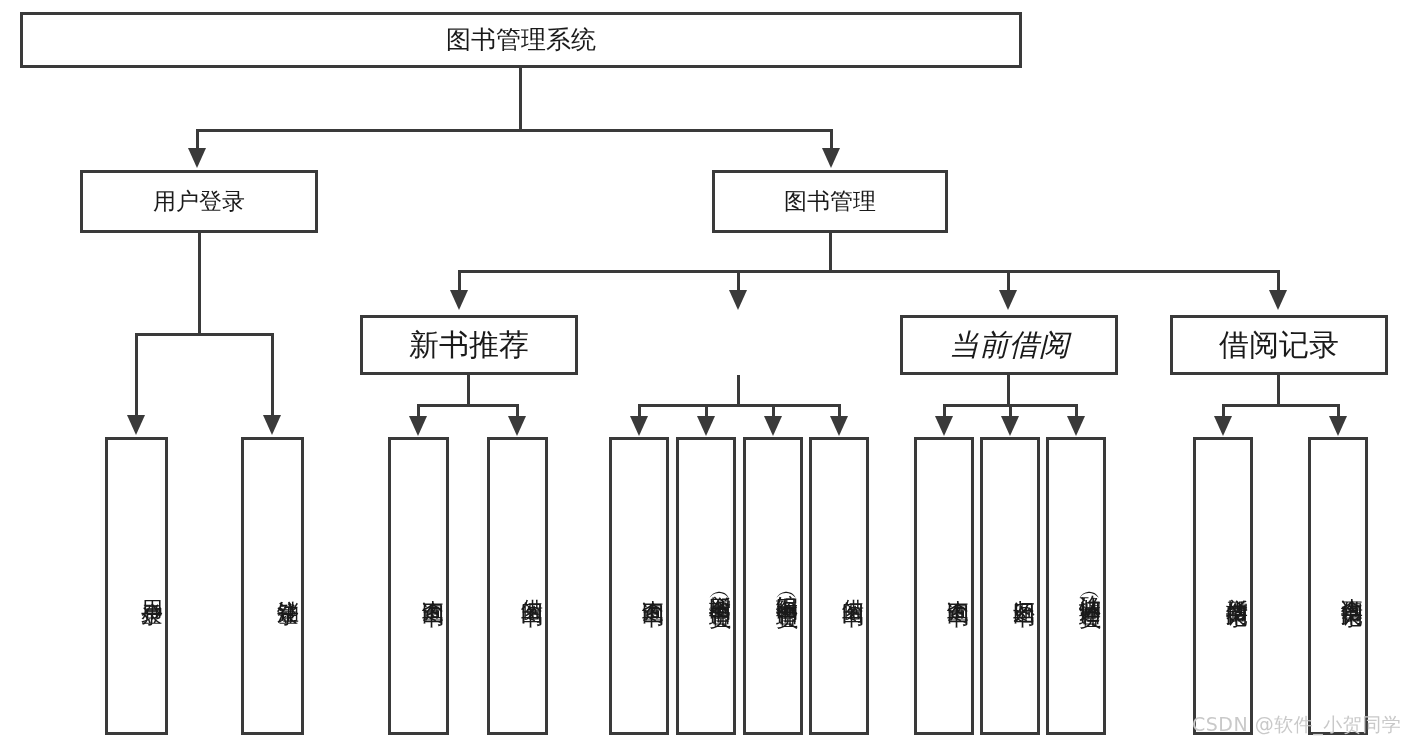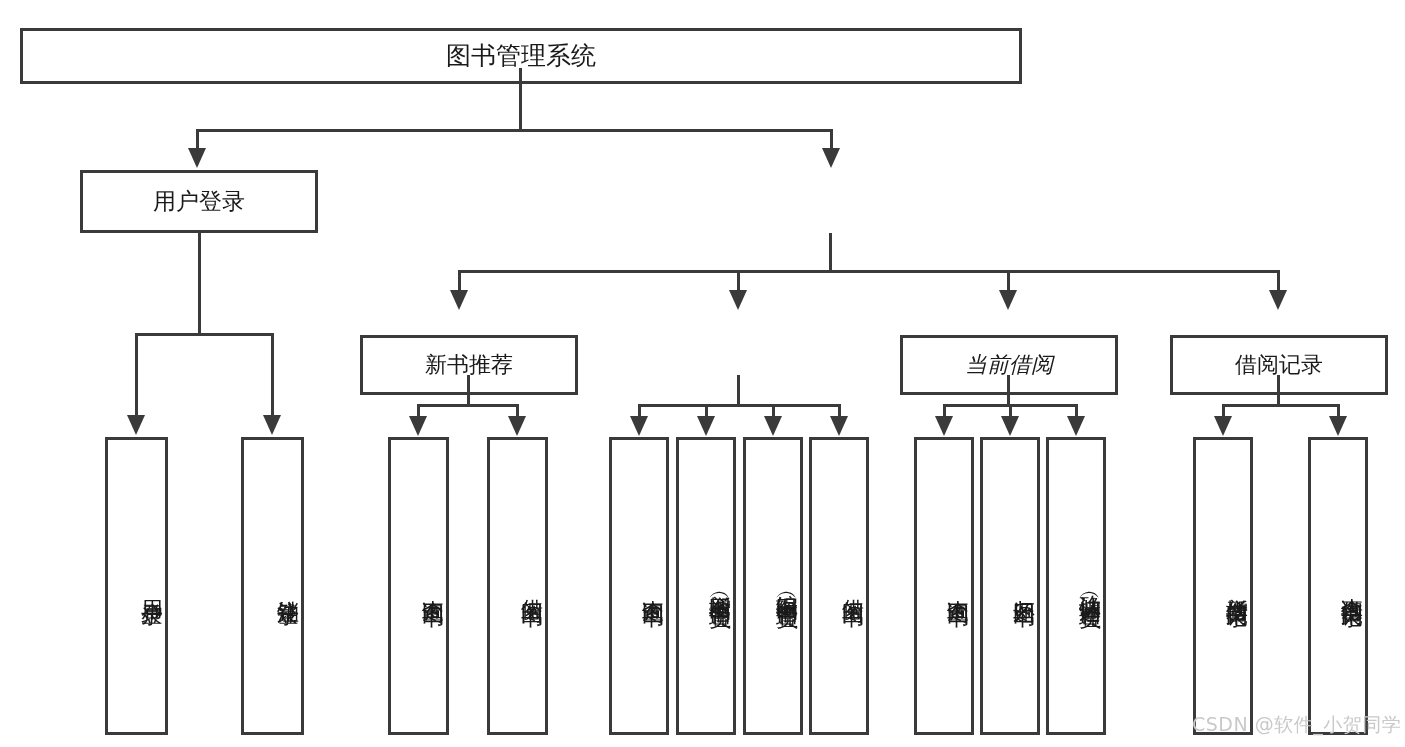--- a/index.html
+++ b/index.html
@@ -29,22 +29,21 @@
     line-height: 1.18;
     text-align: center;
   }
   .node.root {
     font-size: 25px;
   }
   .node.level2 {
     font-size: 23px;
   }
   .node.level3 {
-    font-size: 22px;
-    margin-top: 20px;
+    font-size: 30px;
   }
   .node.leaf {
     font-size: 22px;
     writing-mode: vertical-rl;
     text-orientation: upright;
     letter-spacing: 2px;
     padding: 8px 0;
     align-items: flex-start;
     justify-content: center;
   }
@@ -71,35 +70,38 @@
     font-size: 19px;
     letter-spacing: 0.5px;
     white-space: nowrap;
   }
 </style>
 </head>
 <body>
 
 <div id="canvas">
 
-  <div class="node root" style="left:20px; top:12px; width:1002px; height:56px;margin-top:16px;">
+  <div class="node root" style="left:20px; top:12px; width:1002px; height:56px;">
     <span>图书管理系统</span>
   </div>
 
   <div class="edge-v" style="left:519px; top:68px; width:3px; height:63px;"></div>
 
   <div class="edge-h" style="left:196px; top:129px; width:637px; height:3px;"></div>
 
   <div class="edge-v" style="left:196px; top:129px; width:3px; height:22px;"></div>
   <div class="arrow" style="left:188px; top:148px;"></div>
   <div class="edge-v" style="left:830px; top:129px; width:3px; height:22px;"></div>
   <div class="arrow" style="left:822px; top:148px;"></div>
 
   <div class="node level2" style="left:80px; top:170px; width:238px; height:63px;">
     <span>用户登录</span>
+  </div>
+  <div class="node level2" style="left:712px; top:170px; width:236px; height:63px;">
+    <span>图书管理</span>
   </div>
 
   <div class="edge-v" style="left:198px; top:233px; width:3px; height:102px;"></div>
   <div class="edge-h" style="left:135px; top:333px; width:139px; height:3px;"></div>
   <div class="edge-v" style="left:135px; top:333px; width:3px; height:84px;"></div>
   <div class="arrow" style="left:127px; top:415px;"></div>
   <div class="edge-v" style="left:271px; top:333px; width:3px; height:84px;"></div>
   <div class="arrow" style="left:263px; top:415px;"></div>
 
   <div class="node leaf" style="left:105px; top:437px; width:63px; height:298px;">

